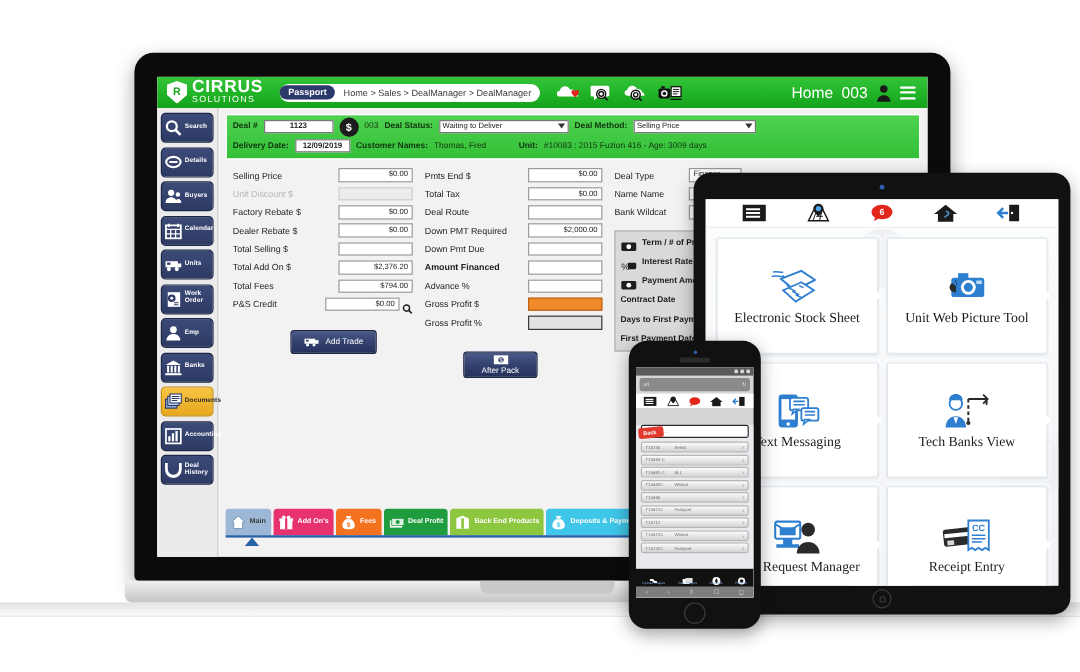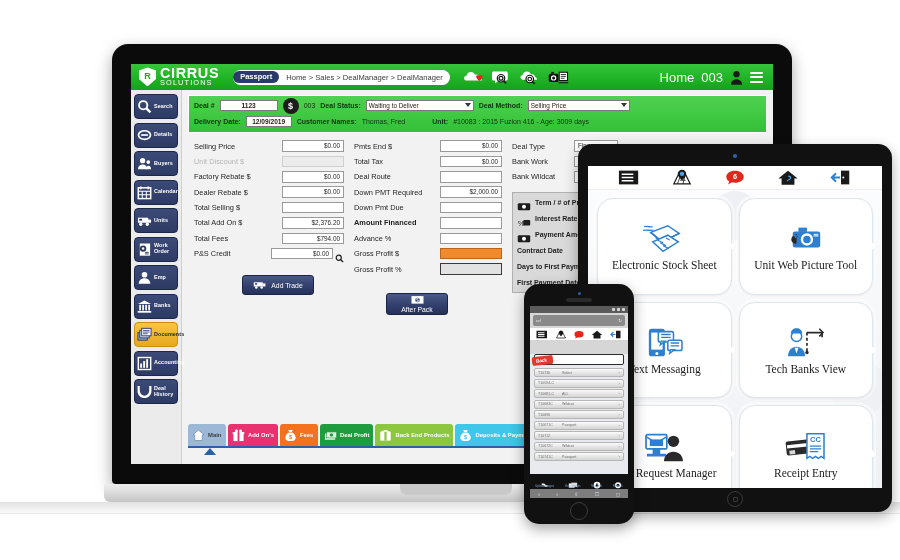--- a/index.html
+++ b/index.html
@@ -224,21 +224,21 @@
       radial-gradient(circle at 50% 8%,  #eef0f4 0 24px, transparent 25px),
       radial-gradient(circle at 86% 22%, #f1f3f6 0 26px, transparent 27px),
       radial-gradient(circle at 8% 60%,  #eef0f4 0 28px, transparent 29px),
       radial-gradient(circle at 92% 62%, #eef0f4 0 28px, transparent 29px),
       radial-gradient(circle at 50% 96%, #f0f2f5 0 26px, transparent 27px),
       linear-gradient(#fbfcfd, #eef0f4);
     padding: 8px 9px; display: grid; grid-template-columns: 1fr 1fr;
     grid-template-rows: 1fr 1fr 1fr; gap: 7px;
   }
   .hex-tile {
-    background: #ffffff; border: 1px solid #dfe7ee; border-radius: 16px;
+    background: #ffffff; border: 1px solid #dfe7ee; border-radius: 2px;
     box-shadow: 0 1px 3px rgba(0,0,0,.09), 0 0 0 3px rgba(255,255,255,.55);
     display: flex; flex-direction: column; align-items: center; justify-content: center;
     padding: 5px 3px; cursor: pointer; position: relative;
   }
   .hex-tile::after {
     content: ""; position: absolute; right: -5px; top: 50%; margin-top: -7px;
     width: 9px; height: 14px; background: #ffffff;
     clip-path: polygon(0 0, 100% 50%, 0 100%);
     border-right: 1px solid #dfe7ee;
   }
@@ -642,21 +642,21 @@
               <span>After Pack</span>
             </div>
           </div>
 
           <div class="fcol c3">
             <div class="frow">
                 <span class="flbl">Deal Type</span>
                 <span class="finp" style="text-align:left;padding-left:3px">Finance</span>
               </div>
             <div class="frow">
-                <span class="flbl">Bank Work</span>
+                <span class="flbl">Name Name</span>
                 <span class="finp" style="text-align:left;padding-left:3px">US Bank</span>
               </div>
             <div class="frow">
                 <span class="flbl">Bank Wildcat</span>
                 <span class="finp" style="text-align:left;padding-left:3px">Financed</span>
               </div>
 
             <div class="bank-panel">
               <div class="bp-row">
                 <span class="bp-ico"><svg viewBox="0 0 18 12">

